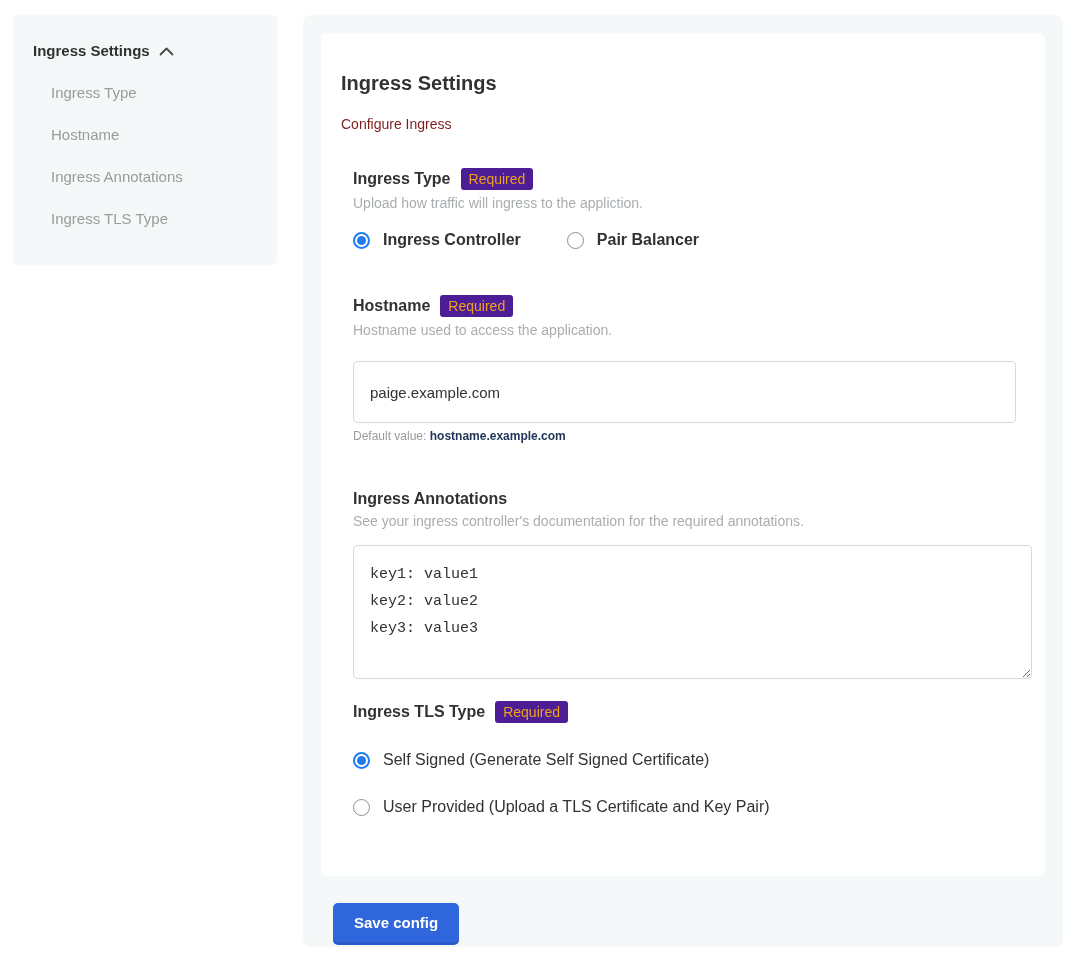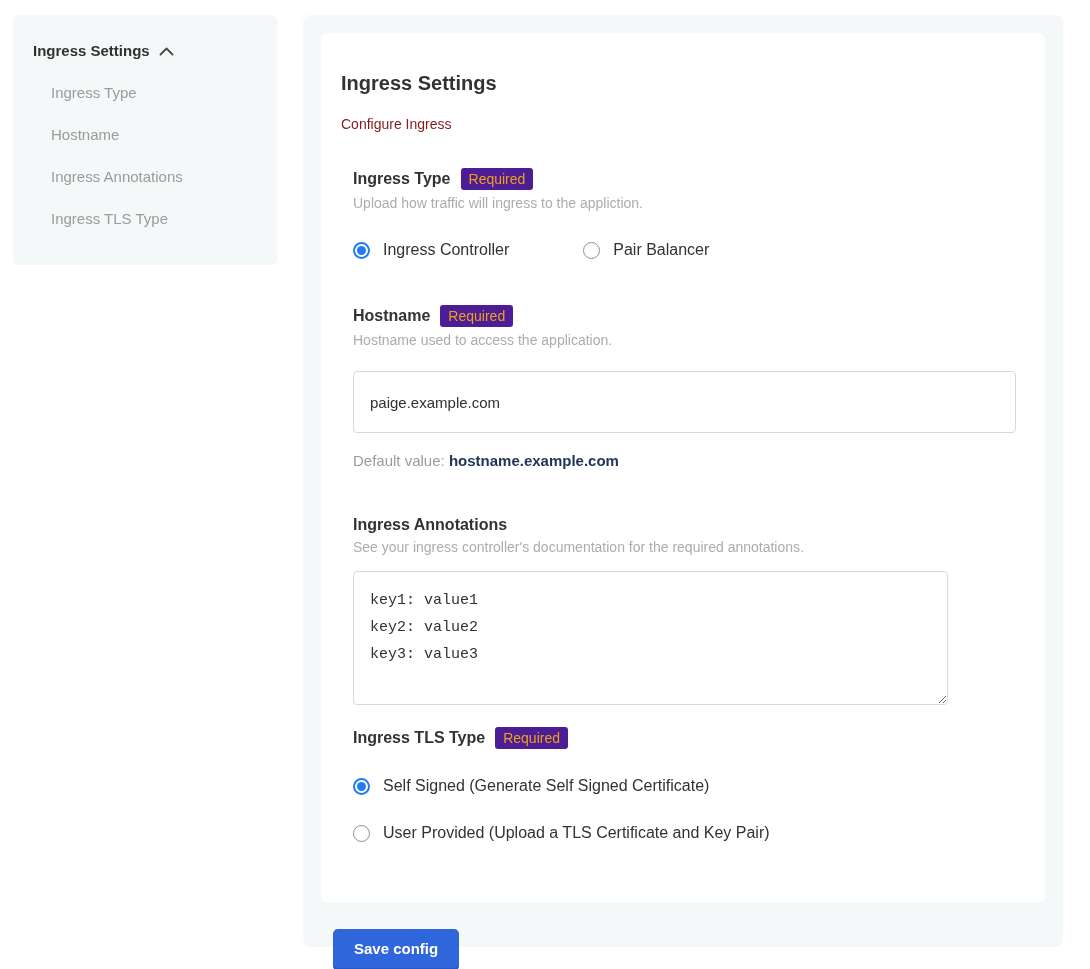--- a/index.html
+++ b/index.html
@@ -44,47 +44,47 @@
   .section { margin-left: 12px; }
   .label-row { display: flex; align-items: center; gap: 10px; }
   .section-label { font-size: 16px; font-weight: 600; color: #323232; }
   .badge {
     background: #4c1d95; color: #eea21b;
     font-size: 14px; padding: 3px 8px; border-radius: 3px; line-height: 16px;
   }
   .help { margin-top: 5px; font-size: 14px; color: #a9adb0; }
 
   .section-ingress-type { margin-top: 36px; }
-  .radio-row { display: flex; gap: 74px; margin-top: 30px; }
+  .radio-row { display: flex; gap: 46px; margin-top: 20px; font-weight: bold; }
   .radio-option { display: flex; align-items: center; gap: 13px; font-size: 16px; color: #323232; cursor: pointer; }
   .radio {
     width: 17px; height: 17px; border-radius: 50%;
     border: 1px solid #8f8f8f; background: #ffffff; position: relative; flex: none;
   }
   .radio.selected { border: 2px solid #1f7cf2; }
   .radio.selected::after {
     content: ""; position: absolute; left: 2px; top: 2px; right: 2px; bottom: 2px;
     border-radius: 50%; background: #1f7cf2;
   }
 
   .section-hostname { margin-top: 46px; }
   .text-input {
     display: block; margin-top: 23px;
     width: 663px; height: 62px;
     border: 1px solid #d6d9da; border-radius: 4px;
     padding: 0 16px; font-size: 15px; color: #323232;
     font-family: "Liberation Sans", sans-serif; outline: none; background: #fff;
   }
-  .default-line { margin-top: 19px; font-size: 15px; color: #9b9b9b; }
+  .default-line { margin-top: 6px; font-size: 12px; color: #9b9b9b; }
   .default-value { font-weight: bold; color: #1e3356; cursor: pointer; }
 
   .section-annotations { margin-top: 47px; }
   .textarea {
     display: block; margin-top: 16px;
-    width: 595px; height: 134px;
+    width: 679px; height: 134px;
     border: 1px solid #d6d9da; border-radius: 4px;
     padding: 15px 16px;
     font-family: "Liberation Mono", "DejaVu Sans Mono", monospace;
     font-size: 15px; line-height: 27px; color: #323232;
     resize: both; outline: none; background: #fff;
   }
 
   .section-tls { margin-top: 22px; }
   .tls-options { margin-top: 28px; display: flex; flex-direction: column; gap: 29px; }
 

